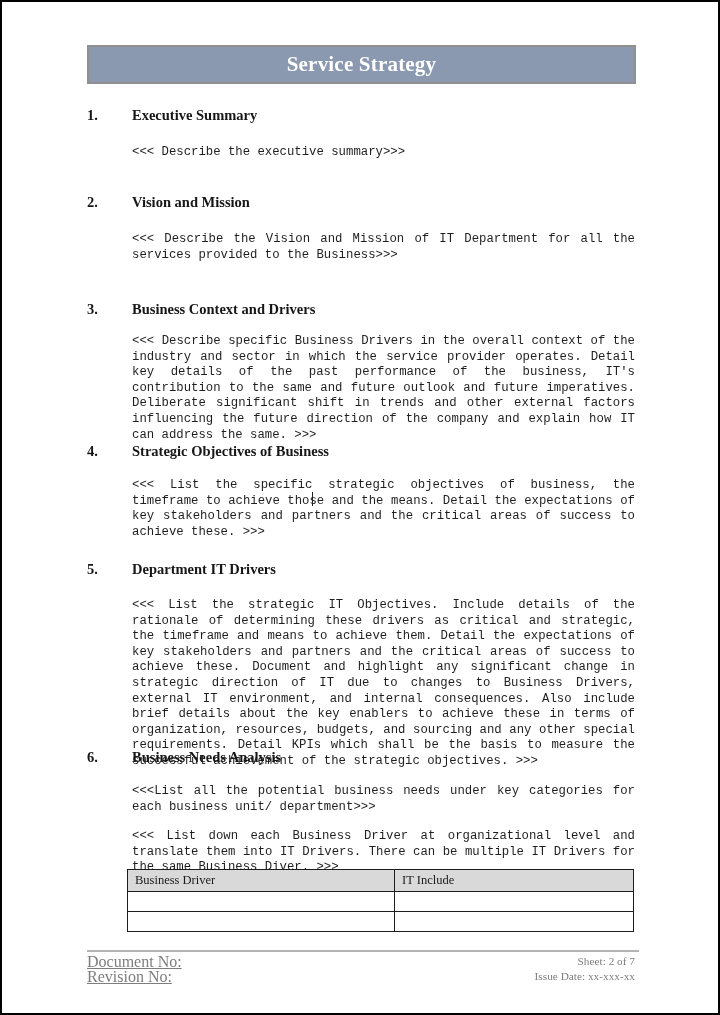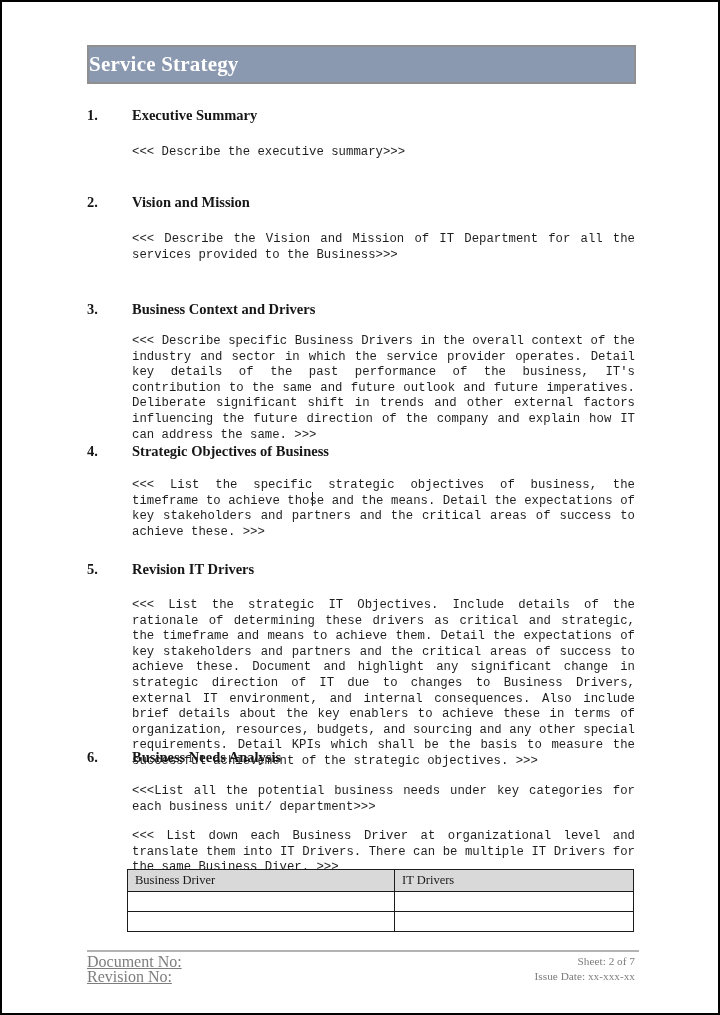--- a/index.html
+++ b/index.html
@@ -18,20 +18,21 @@
   
   .banner {
     position: absolute;
     left: 85px; top: 43px;
     width: 549px; height: 39px;
     box-sizing: border-box;
     background: #8b99b0;
     border: 2px solid #8f8f8f;
     display: flex;
     align-items: center;
+    justify-content: center;
   }
   .banner-title {
     font-size: 21px;
     font-weight: bold;
     color: #ffffff;
     letter-spacing: 0.2px;
   }
 
   
   .sec-heading {
@@ -147,36 +148,36 @@
 
   <div class="sec-heading" style="top:441px">
     <span class="sec-num">4.</span>
     <span>Strategic Objectives of Business</span>
   </div>
   <div class="para" style="top:476px">&lt;&lt;&lt; List the specific strategic objectives of business, the timeframe to achieve those and the means. Detail the expectations of key stakeholders and partners and the critical areas of success to achieve these. &gt;&gt;&gt;</div>
   <div class="caret"></div>
 
   <div class="sec-heading" style="top:559px">
     <span class="sec-num">5.</span>
-    <span>Revision IT Drivers</span>
+    <span>Department IT Drivers</span>
   </div>
   <div class="para" style="top:596px">&lt;&lt;&lt; List the strategic IT Objectives. Include details of the rationale of determining these drivers as critical and strategic, the timeframe and means to achieve them. Detail the expectations of key stakeholders and partners and the critical areas of success to achieve these. Document and highlight any significant change in strategic direction of IT due to changes to Business Drivers, external IT environment, and internal consequences. Also include brief details about the key enablers to achieve these in terms of organization, resources, budgets, and sourcing and any other special requirements. Detail KPIs which shall be the basis to measure the successful achievement of the strategic objectives. &gt;&gt;&gt;</div>
 
   <div class="sec-heading" style="top:747px">
     <span class="sec-num">6.</span>
     <span>Business Needs Analysis</span>
   </div>
   <div class="para" style="top:782px">&lt;&lt;&lt;List all the potential business needs under key categories for each business unit/ department&gt;&gt;&gt;</div>
   <div class="para" style="top:827px">&lt;&lt;&lt; List down each Business Driver at organizational level and translate them into IT Drivers. There can be multiple IT Drivers for the same Business Diver. &gt;&gt;&gt;</div>
 
   <table class="needs-table">
     <tbody>
         <tr>
       <th class="col-driver">Business Driver</th>
-      <th class="col-it">IT Drivers</th>
+      <th class="col-it">IT Include</th>
     </tr>
     <tr>
       <td></td>
       <td></td>
     </tr>
     <tr>
       <td></td>
       <td></td>
     </tr>
   </tbody>

